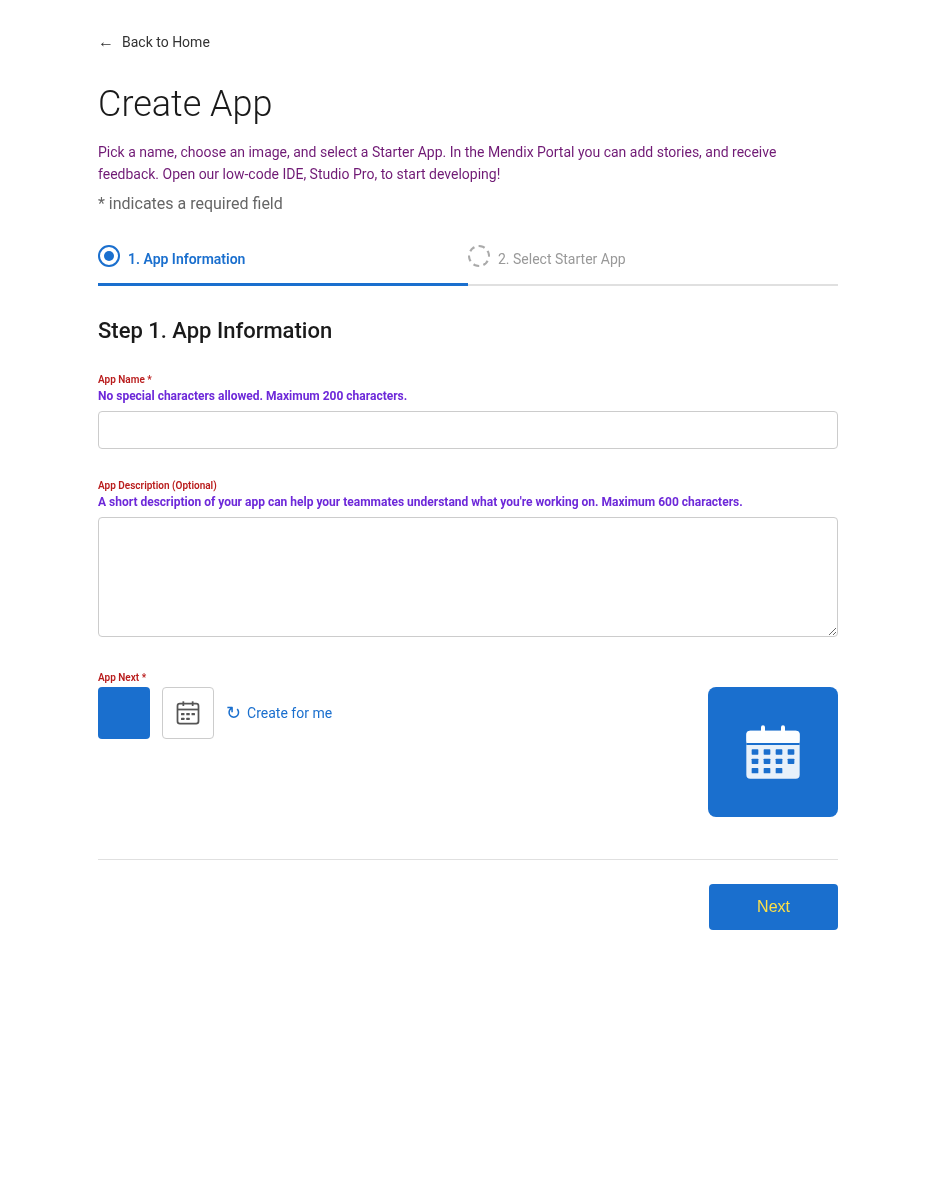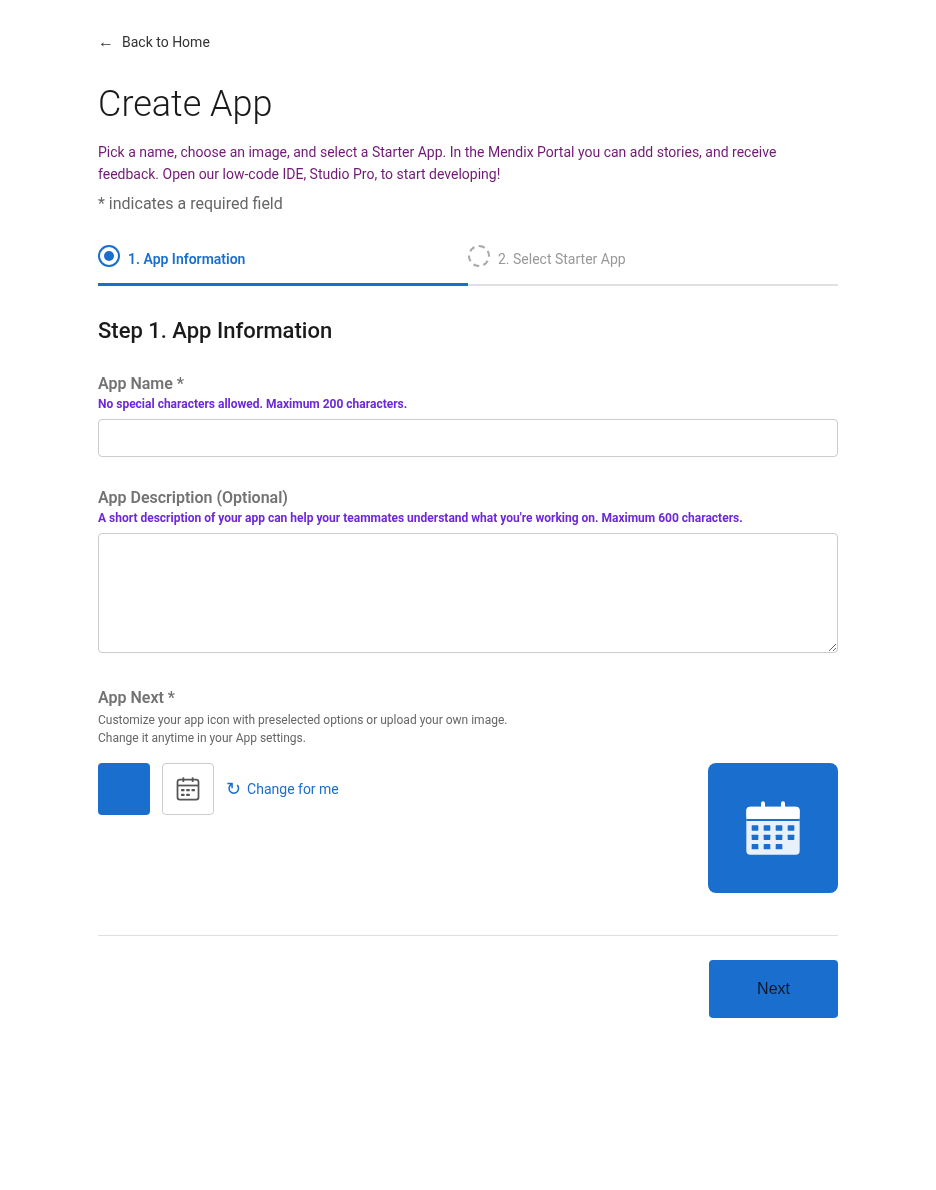--- a/index.html
+++ b/index.html
@@ -120,23 +120,23 @@
       font-weight: 500;
       color: #1a1a1a;
       margin-bottom: 28px;
     }
 
     .form-group {
       margin-bottom: 28px;
     }
 
     .field-label {
-      font-size: 16px;
+      font-size: 10px;
       font-weight: 600;
-      color: #737373;
+      color: #b91c1c;
       margin-bottom: 4px;
       margin-top: 31px;
     }
 
     .field-hint {
       font-size: 12px;
       color: #6d28d9;
       margin-bottom: 8px;
       font-weight: bold;
     }
@@ -240,24 +240,24 @@
     }
 
     
     .bottom-bar {
       display: flex;
       justify-content: flex-end;
     }
 
     .next-button {
       background: #1a6fce;
-      color: #0f172a;
+      color: #fde047;
       border: none;
       border-radius: 4px;
-      padding: 20px 48px;
+      padding: 14px 48px;
       font-size: 16px;
       font-weight: 500;
       cursor: pointer;
     }
 
     
     .cal-icon {
       width: 28px;
       height: 28px;
     }
@@ -303,24 +303,20 @@
   </div>
 
   <div class="form-group">
     <div class="field-label">App Description (Optional)</div>
     <div class="field-hint">A short description of your app can help your teammates understand what you're working on. Maximum 600 characters.</div>
     <textarea class="text-area" style=""></textarea>
   </div>
 
   <div class="form-group">
     <div class="field-label">App Next *</div>
-    <div class="icon-description">
-      <span>Customize your app icon with preselected options or upload your own image.</span><br>
-      <span>Change it anytime in your App settings.</span>
-    </div>
 
     <div class="icon-area">
 
       <div class="icon-row">
 
         <div class="icon-option selected-blue">
         </div>
 
         <div class="icon-option calendar-icon">
           <svg class="cal-icon" viewBox="0 0 24 24" fill="none" stroke="#555" stroke-width="1.5">
@@ -331,21 +327,21 @@
             <rect x="6" y="12" width="3" height="2" rx="0.5" fill="#555" stroke="none"></rect>
             <rect x="10.5" y="12" width="3" height="2" rx="0.5" fill="#555" stroke="none"></rect>
             <rect x="15" y="12" width="3" height="2" rx="0.5" fill="#555" stroke="none"></rect>
             <rect x="6" y="16" width="3" height="2" rx="0.5" fill="#555" stroke="none"></rect>
             <rect x="10.5" y="16" width="3" height="2" rx="0.5" fill="#555" stroke="none"></rect>
           </svg>
         </div>
 
         <div class="choose-for-me">
           <span class="refresh-icon">↻</span>
-          <span>Change for me</span>
+          <span>Create for me</span>
         </div>
       </div>
 
       <div class="icon-preview">
         <svg class="preview-cal-icon" viewBox="0 0 48 48" fill="none">
 
           <rect x="4" y="8" width="40" height="36" rx="3" fill="white" opacity="0.9"></rect>
 
           <rect x="4" y="8" width="40" height="10" rx="3" fill="white" opacity="0.9"></rect>
 

